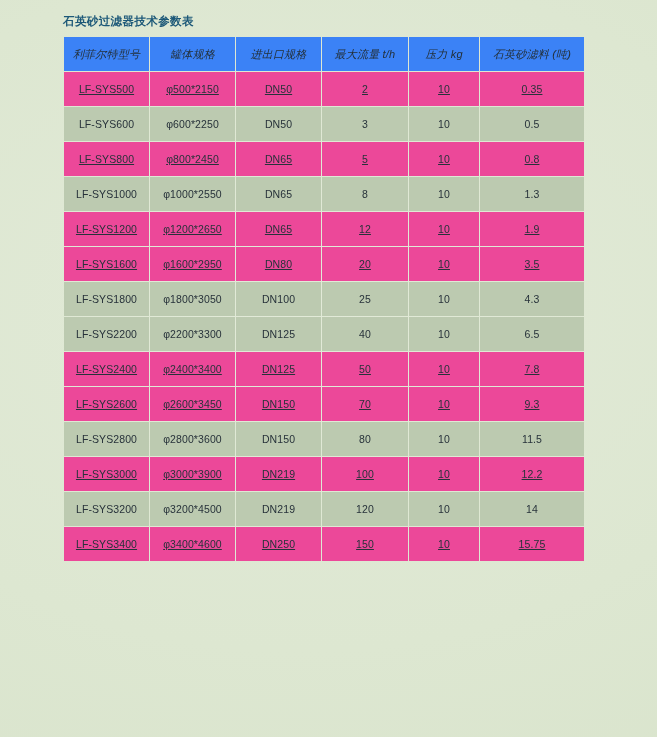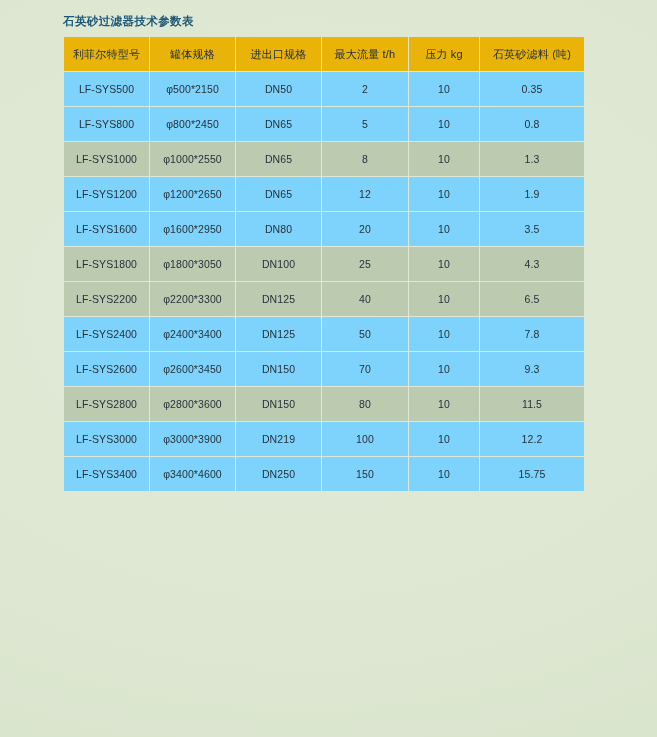--- a/index.html
+++ b/index.html
@@ -52,37 +52,39 @@
     margin: 0;
     text-align: center;
     vertical-align: middle;
     font-weight: normal;
     color: #27323a;
   }
 
   
   .spec-table thead th {
     height: 34px;
-    background: #eab308;
+    background: #3b82f6;
     font-size: 11px;
     color: #23303a;
     letter-spacing: 0.2px;
     white-space: nowrap;
+    font-style: italic;
   }
 
   
   .spec-table tbody td {
     height: 34px;
     font-size: 10.5px;
     letter-spacing: 0.1px;
     white-space: nowrap;
   }
 
   .spec-table tbody tr.row-light td {
-    background: #7dd3fc;
+    background: #ec4899;
+    text-decoration: underline;
   }
   .spec-table tbody tr.row-dark td {
     background: #bccab0;
   }
 
   
   col.c-model    { width: 85px; }
   col.c-tank     { width: 85px; }
   col.c-port     { width: 85px; }
   col.c-flow     { width: 86px; }
@@ -117,20 +119,28 @@
     </thead>
     <tbody id="table-body">
         <tr class="row-light">
           <td>LF-SYS500</td>
           <td>φ500*2150</td>
           <td>DN50</td>
           <td>2</td>
           <td>10</td>
           <td>0.35</td>
         </tr>
+        <tr class="row-dark">
+          <td>LF-SYS600</td>
+          <td>φ600*2250</td>
+          <td>DN50</td>
+          <td>3</td>
+          <td>10</td>
+          <td>0.5</td>
+        </tr>
         <tr class="row-light">
           <td>LF-SYS800</td>
           <td>φ800*2450</td>
           <td>DN65</td>
           <td>5</td>
           <td>10</td>
           <td>0.8</td>
         </tr>
         <tr class="row-dark">
           <td>LF-SYS1000</td>
@@ -197,20 +207,28 @@
           <td>11.5</td>
         </tr>
         <tr class="row-light">
           <td>LF-SYS3000</td>
           <td>φ3000*3900</td>
           <td>DN219</td>
           <td>100</td>
           <td>10</td>
           <td>12.2</td>
         </tr>
+        <tr class="row-dark">
+          <td>LF-SYS3200</td>
+          <td>φ3200*4500</td>
+          <td>DN219</td>
+          <td>120</td>
+          <td>10</td>
+          <td>14</td>
+        </tr>
         <tr class="row-light">
           <td>LF-SYS3400</td>
           <td>φ3400*4600</td>
           <td>DN250</td>
           <td>150</td>
           <td>10</td>
           <td>15.75</td>
         </tr>
       </tbody>
   </table>

